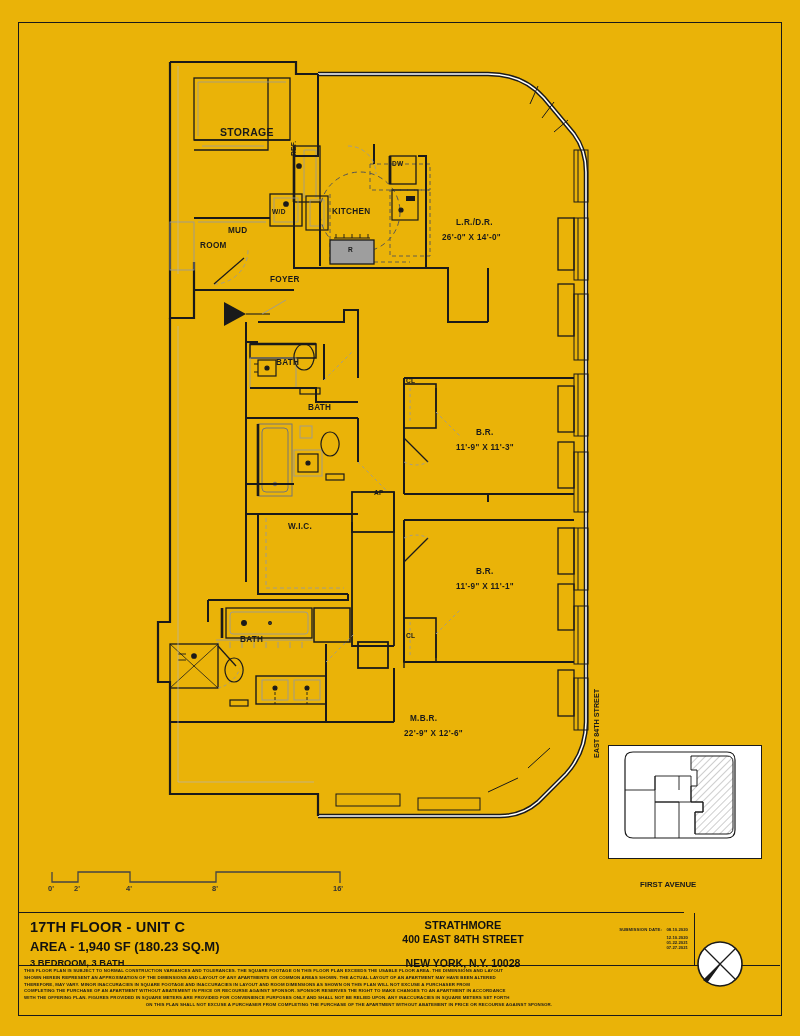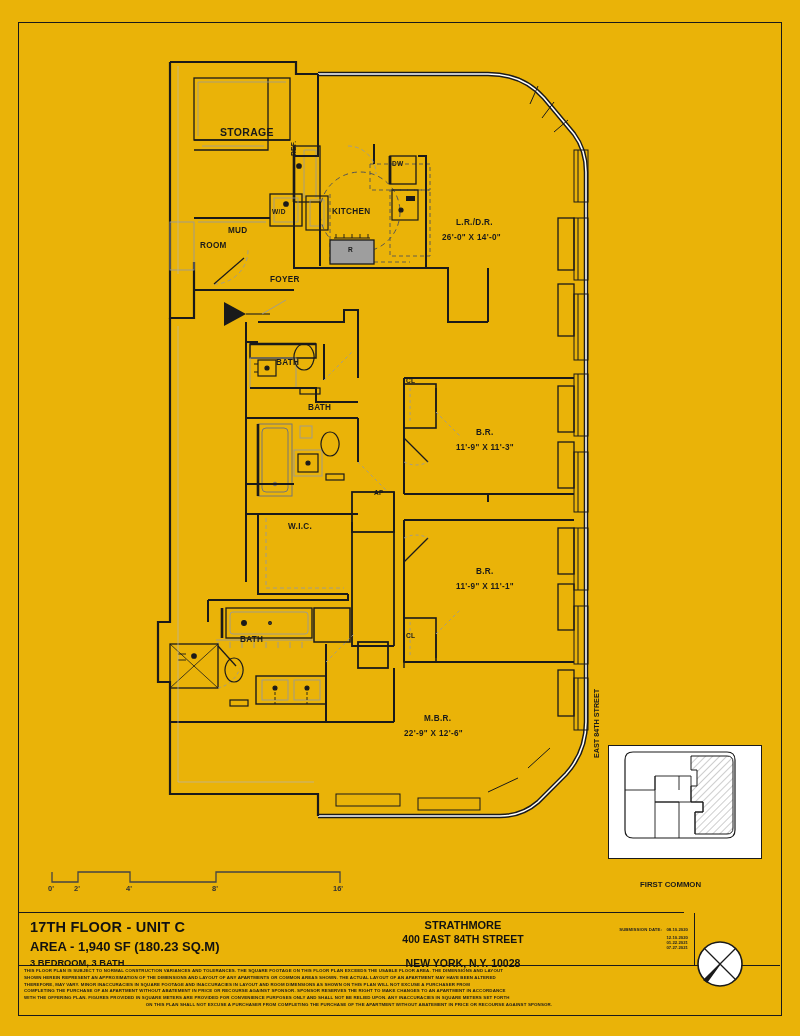--- a/index.html
+++ b/index.html
@@ -415,21 +415,21 @@
     <span class="lbl rm2" style="left:222px;top:613px;">BATH</span>
     <span class="lbl rm2" style="left:270px;top:500px;">W.I.C.</span>
     <span class="lbl tiny" style="left:356px;top:467px;">AP</span>
     <span class="lbl tiny" style="left:388px;top:355px;">CL</span>
     <span class="lbl tiny" style="left:388px;top:610px;">CL</span>
 
     <span class="lbl rm2" style="left:458px;top:406px;">B.R.</span>
     <span class="lbl rm2" style="left:438px;top:421px;">11'-9" X 11'-3"</span>
     <span class="lbl rm2" style="left:458px;top:545px;">B.R.</span>
     <span class="lbl rm2" style="left:438px;top:560px;">11'-9" X 11'-1"</span>
-    <span class="lbl rm2" style="left:406px;top:692px;">M.B.R.</span>
+    <span class="lbl rm2" style="left:392px;top:692px;">M.B.R.</span>
     <span class="lbl rm2" style="left:386px;top:707px;">22'-9" X 12'-6"</span>
   </div>
 
 
   <div class="scalebar">
     <svg width="330" height="24" viewBox="0 0 330 24">
       <g stroke="#444" stroke-width="1.3" fill="none">
         <path d="M22,6 L22,16 L48,16 L48,6 L100,6 L100,16 L186,16 L186,6 L310,6 L310,17"></path>
       </g>
     </svg>
@@ -457,21 +457,21 @@
         <path d="M46,30 L46,56 L70,56"></path>
         <path d="M46,56 L46,92"></path>
         <path d="M70,30 L82,30 L82,56"></path>
         <path d="M46,56 L82,56"></path>
         <path d="M70,56 L70,92"></path>
         <path d="M82,56 L94,56 L94,66 L86,66 L86,88"></path>
       </g>
     </svg>
   </div>
   <span class="key-st">EAST 84TH STREET</span>
-  <span class="key-av">FIRST COMMON</span>
+  <span class="key-av">FIRST AVENUE</span>
 
   <div class="titleblock">
     <div class="tb-hline"></div>
     <div class="tb-vline"></div>
 
     <div class="tb-left">
       <div class="tb-unit">17TH FLOOR - UNIT C</div>
       <div class="tb-area">AREA - 1,940 SF (180.23 SQ.M)</div>
       <div class="tb-beds">3 BEDROOM, 3 BATH</div>
     </div>

